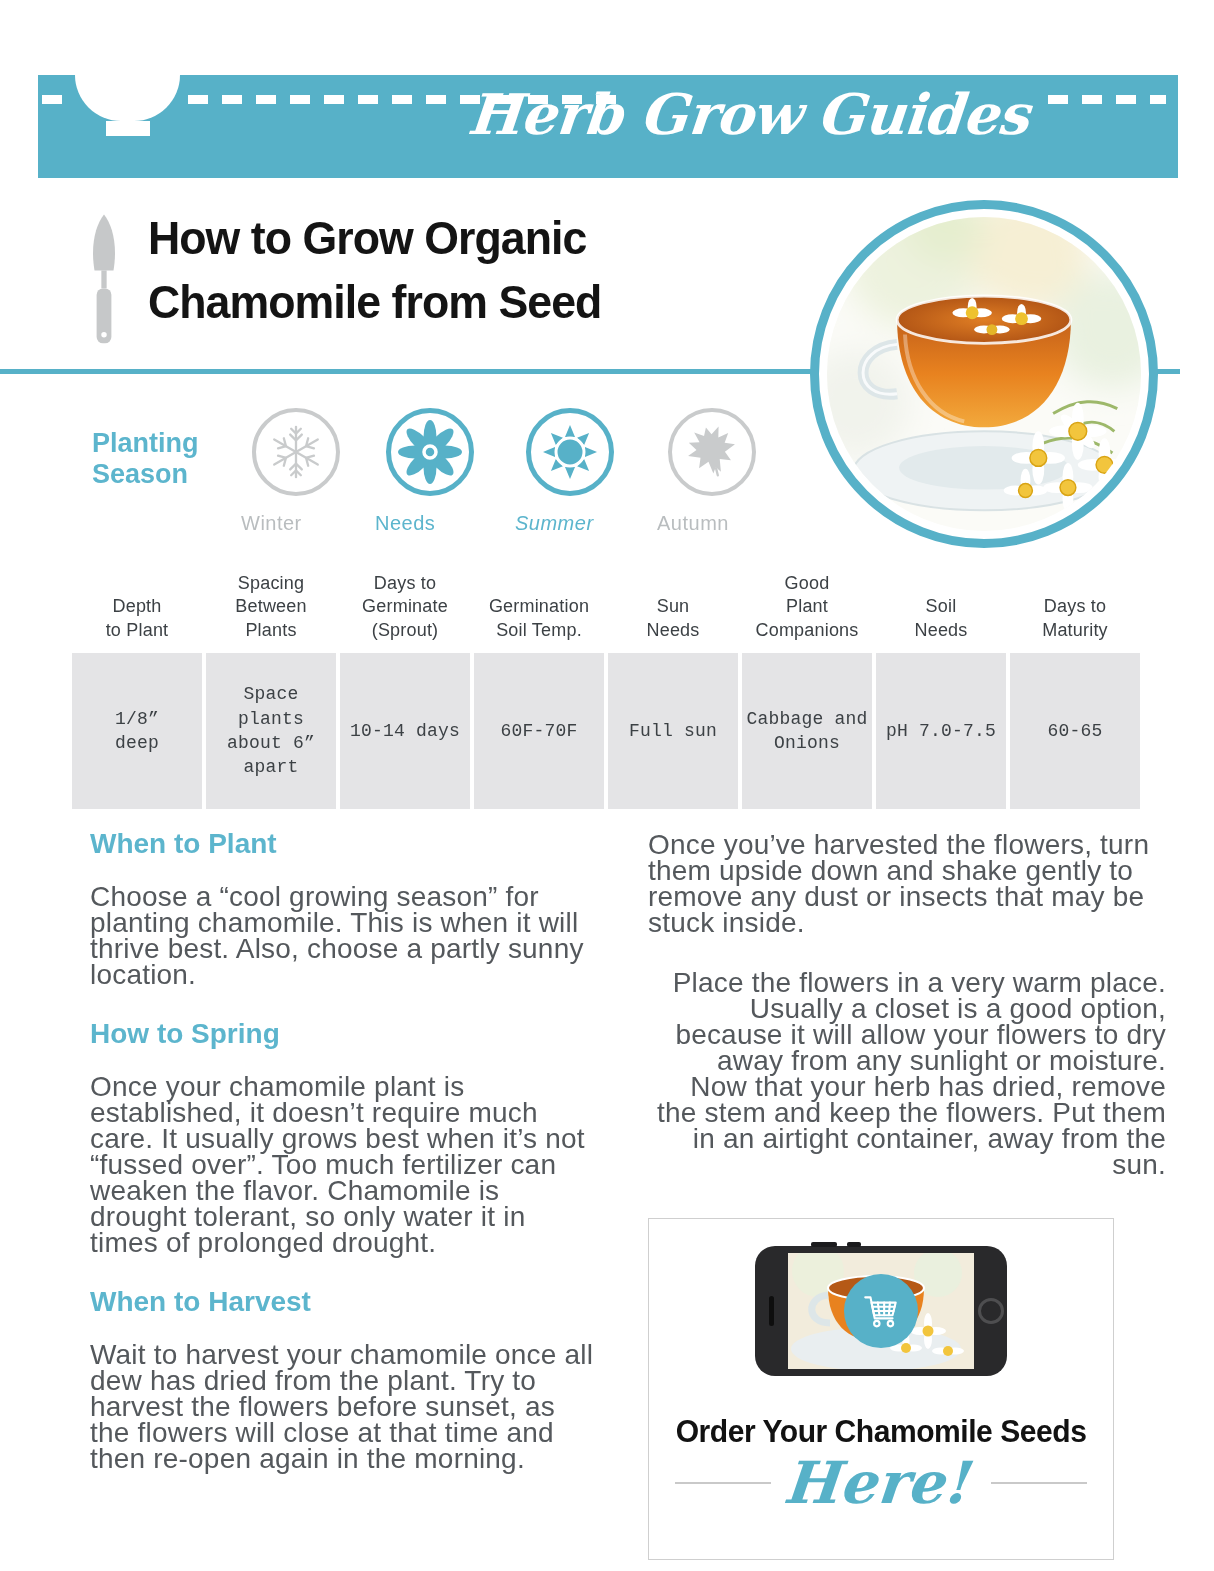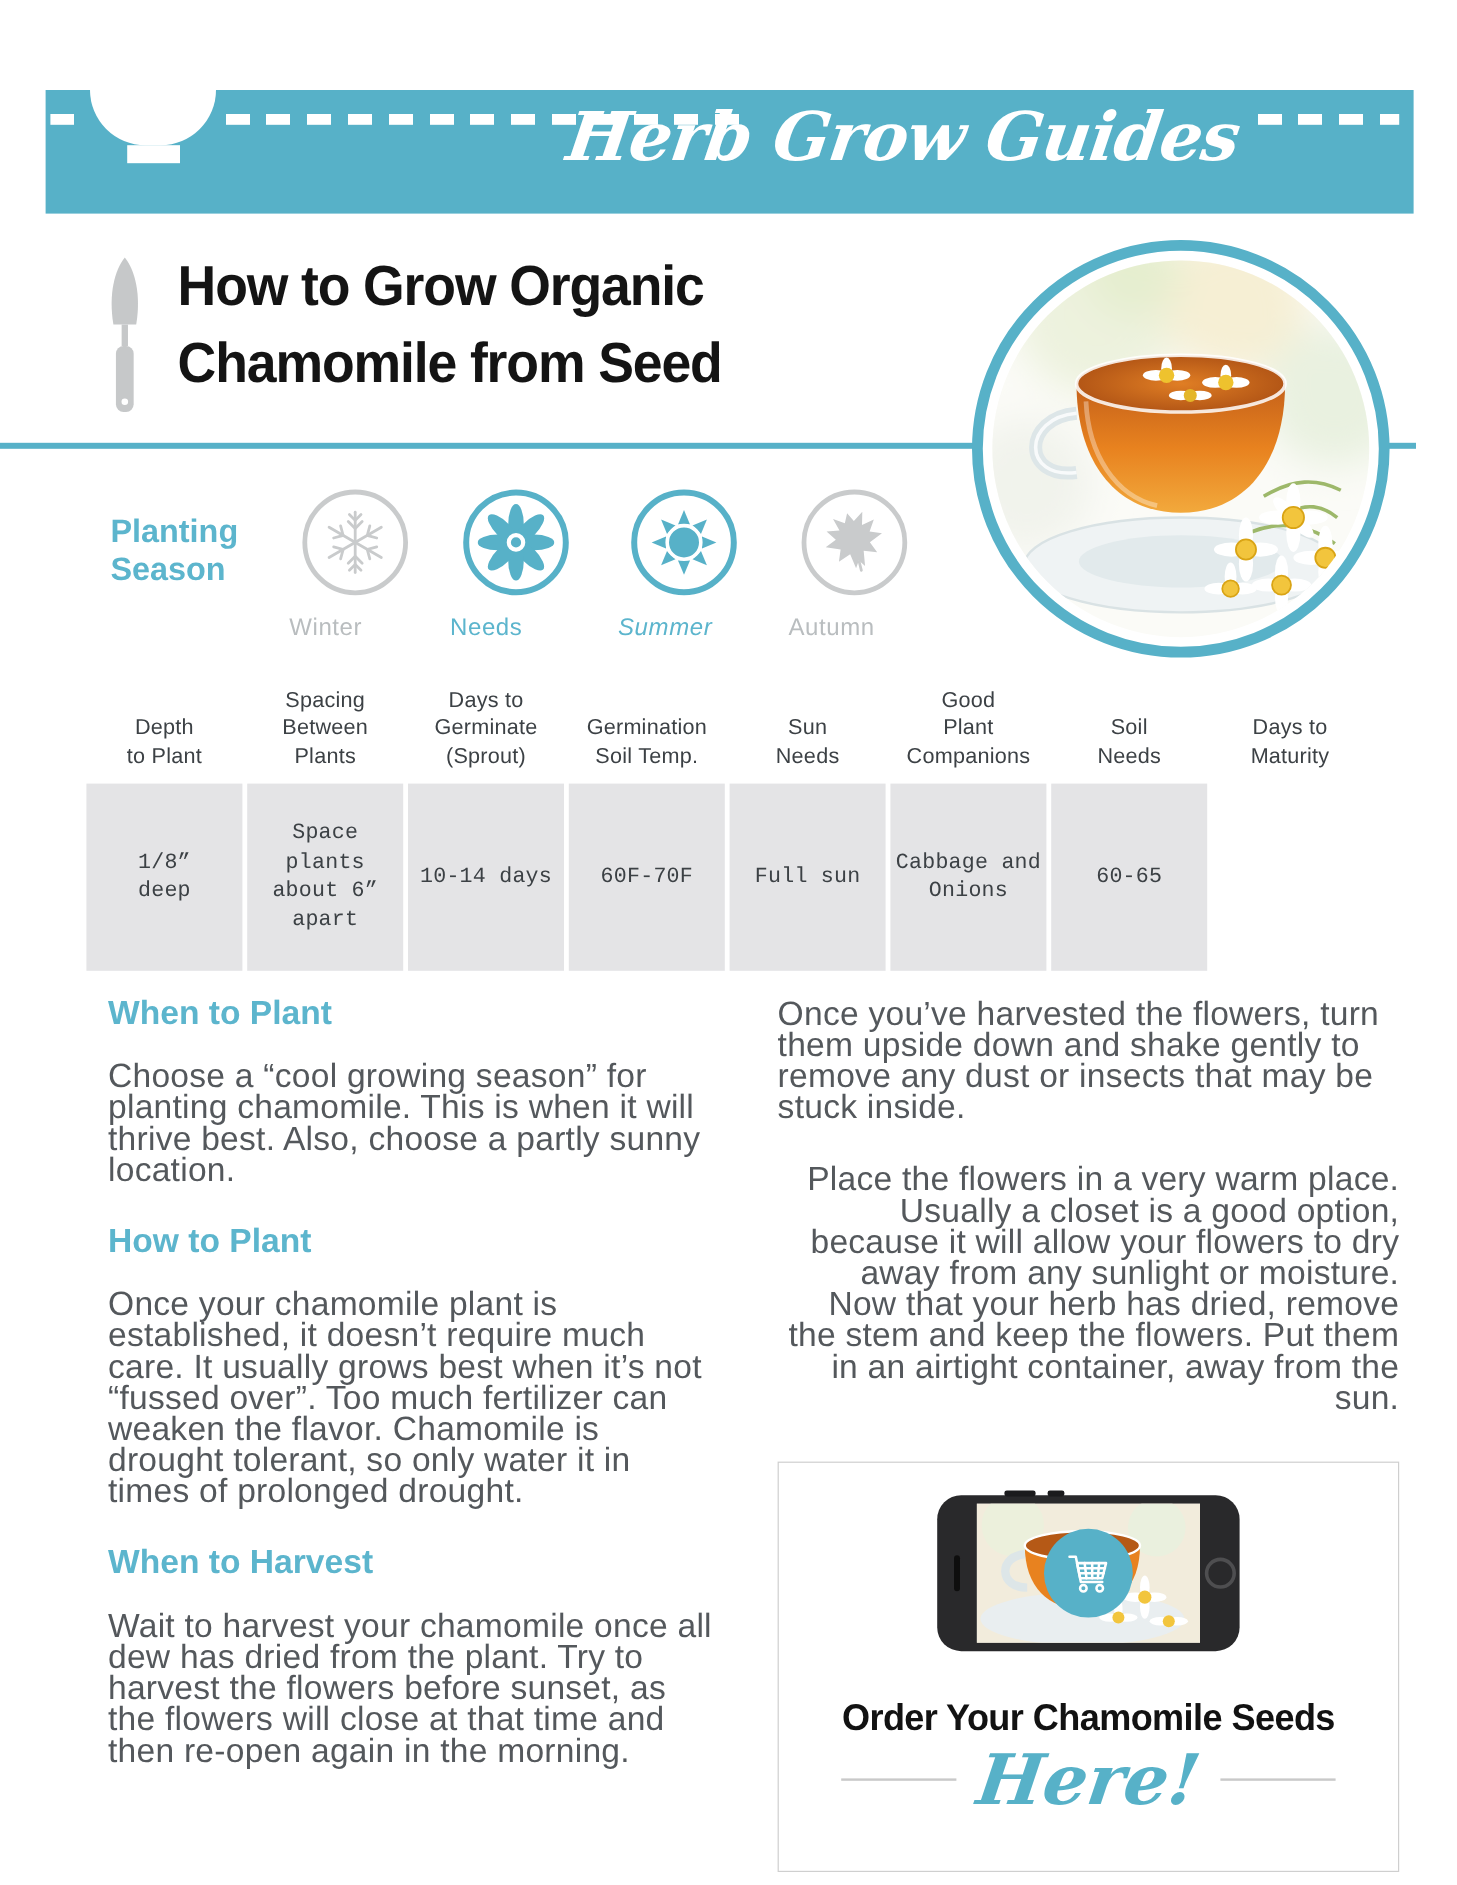--- a/index.html
+++ b/index.html
@@ -74,21 +74,21 @@
   }
   
   .col{position:absolute;margin-left:20px;}
   .col-left{left:70px;top:828px;width:508px;}
   .col-right{left:628px;top:832px;width:518px;}
   .sec-h{color:var(--teal-text);font-weight:bold;font-size:28px;margin:0 0 24px;}
   .sec-p{color:var(--body-text);font-size:28px;line-height:26px;letter-spacing:.2px;margin:0 0 30px;}
   .sec-p.tight{margin:0;text-align:right;}
   .sec-p.gap{margin:0 0 34px;}
   
-  .order-box{margin-top:40px;width:518px;height:342px;border:1px solid #cfcfcf;background:#fff;text-align:center;}
+  .order-box{margin-top:40px;width:466px;height:342px;border:1px solid #cfcfcf;background:#fff;text-align:center;}
   .phone{position:relative;width:252px;height:130px;background:#29292b;border-radius:20px;margin:27px auto 0;}
   .phone .btn-a{position:absolute;top:-4px;left:56px;width:26px;height:5px;background:#1b1b1d;border-radius:2px;}
   .phone .btn-b{position:absolute;top:-4px;left:92px;width:14px;height:5px;background:#1b1b1d;border-radius:2px;}
   .phone .speaker{position:absolute;left:14px;top:50px;width:5px;height:30px;background:#0e0e0e;border-radius:3px;}
   .phone .home{position:absolute;right:3px;top:52px;width:26px;height:26px;border:3px solid #4e4e50;border-radius:50%;}
   .phone .screen{position:absolute;left:33px;right:33px;top:7px;bottom:7px;overflow:hidden;background:#f4efe3;}
   .cart-badge{
     position:absolute;left:50%;top:50%;width:74px;height:74px;margin:-37px 0 0 -37px;border-radius:50%;
     background:var(--teal);display:flex;align-items:center;justify-content:center;
   }
@@ -354,27 +354,28 @@
     <div class="cell">1/8”
 deep</div>
     <div class="cell">Space plants
 about 6”
 apart</div>
     <div class="cell">10-14 days</div>
     <div class="cell">60F-70F</div>
     <div class="cell">Full sun</div>
     <div class="cell">Cabbage and
 Onions</div>
+    <div class="cell">pH 7.0-7.5</div>
     <div class="cell">60-65</div>
   </div>
 
   <div class="col col-left">
     <div class="sec-h">When to Plant</div>
     <p class="sec-p">Choose a “cool growing season” for planting chamomile. This is when it will thrive best. Also, choose a partly sunny location.</p>
-    <div class="sec-h">How to Plant</div>
+    <div class="sec-h">How to Spring</div>
     <p class="sec-p">Once your chamomile plant is established, it doesn’t require much care.  It usually grows best when it’s not “fussed over”.  Too much fertilizer can weaken the flavor. Chamomile is drought tolerant, so only water it in times of prolonged drought.</p>
     <div class="sec-h">When to Harvest</div>
     <p class="sec-p">Wait to harvest your chamomile once all dew has dried from the plant.  Try to harvest the flowers before sunset, as the flowers will close at that time and then re-open again in the morning.</p>
   </div>
 
   <div class="col col-right">
     <p class="sec-p gap">Once you’ve harvested the flowers, turn them upside down and shake gently to remove any dust or insects that may be stuck inside.</p>
     <p class="sec-p tight">Place the flowers in a very warm place. Usually a closet is a good option, because it will allow your flowers to dry away from any sunlight or moisture.</p>
     <p class="sec-p tight">Now that your herb has dried, remove the stem and keep the flowers. Put them in an airtight container, away from the sun.</p>
 

